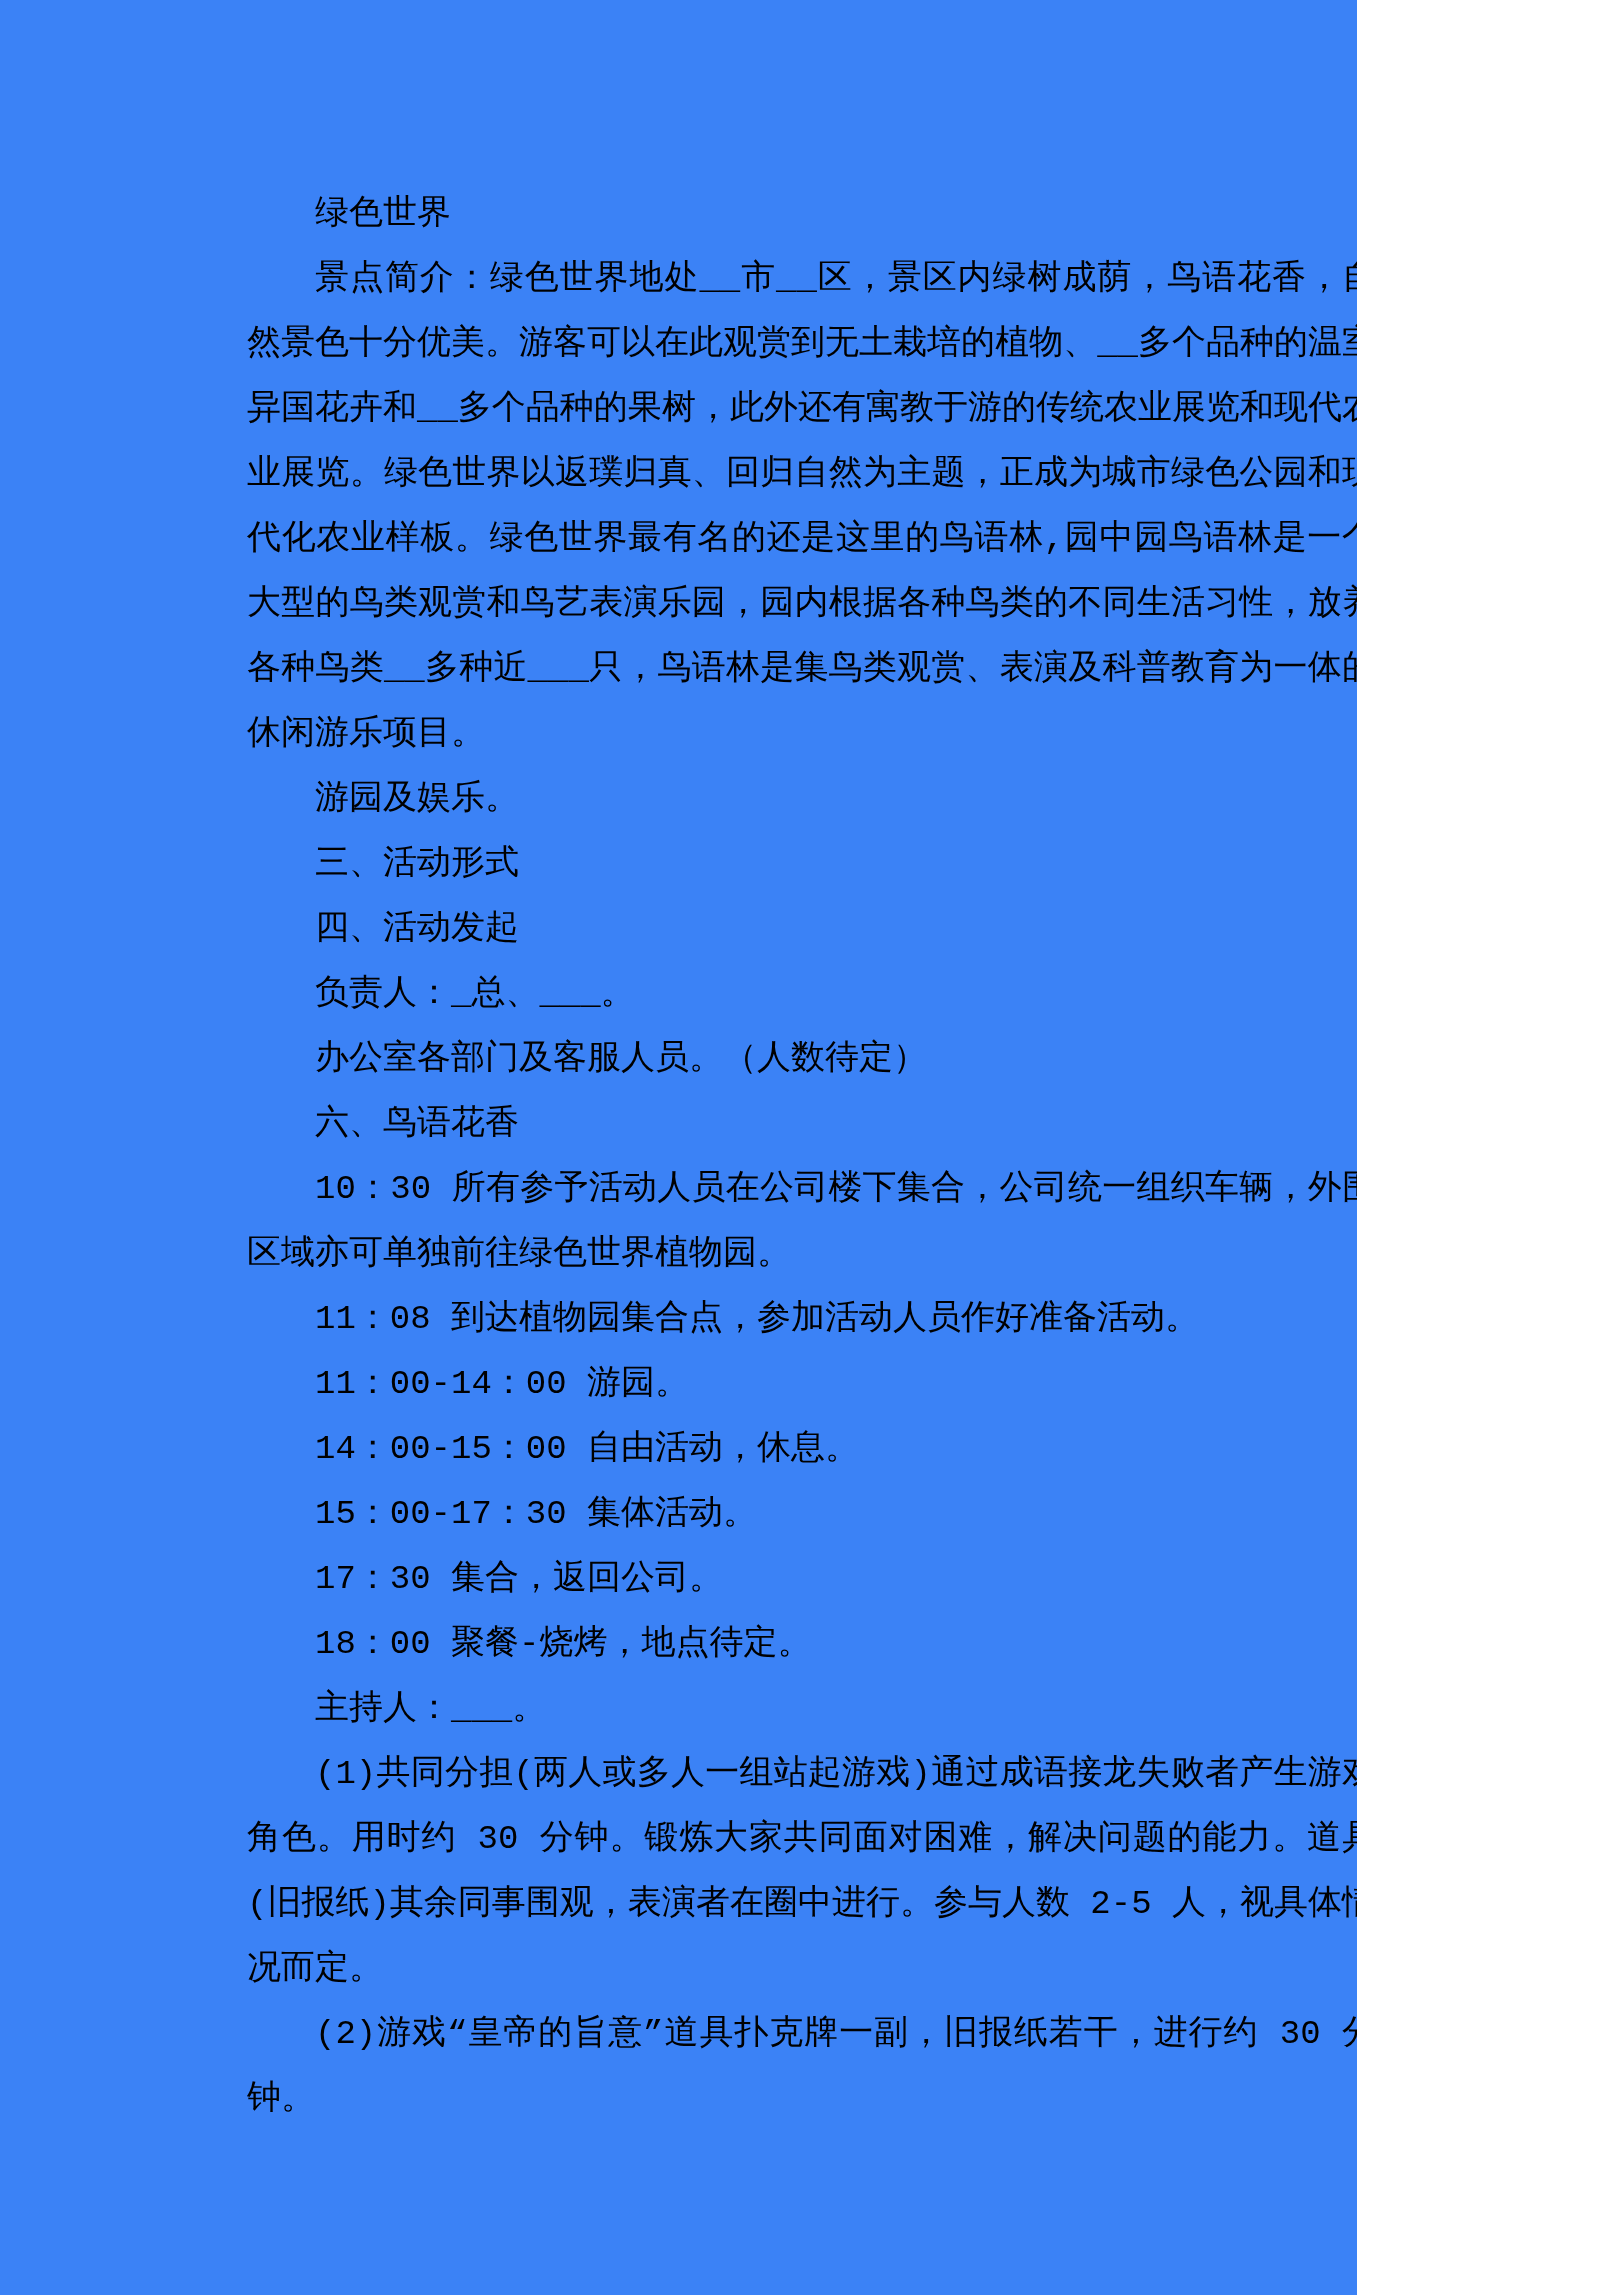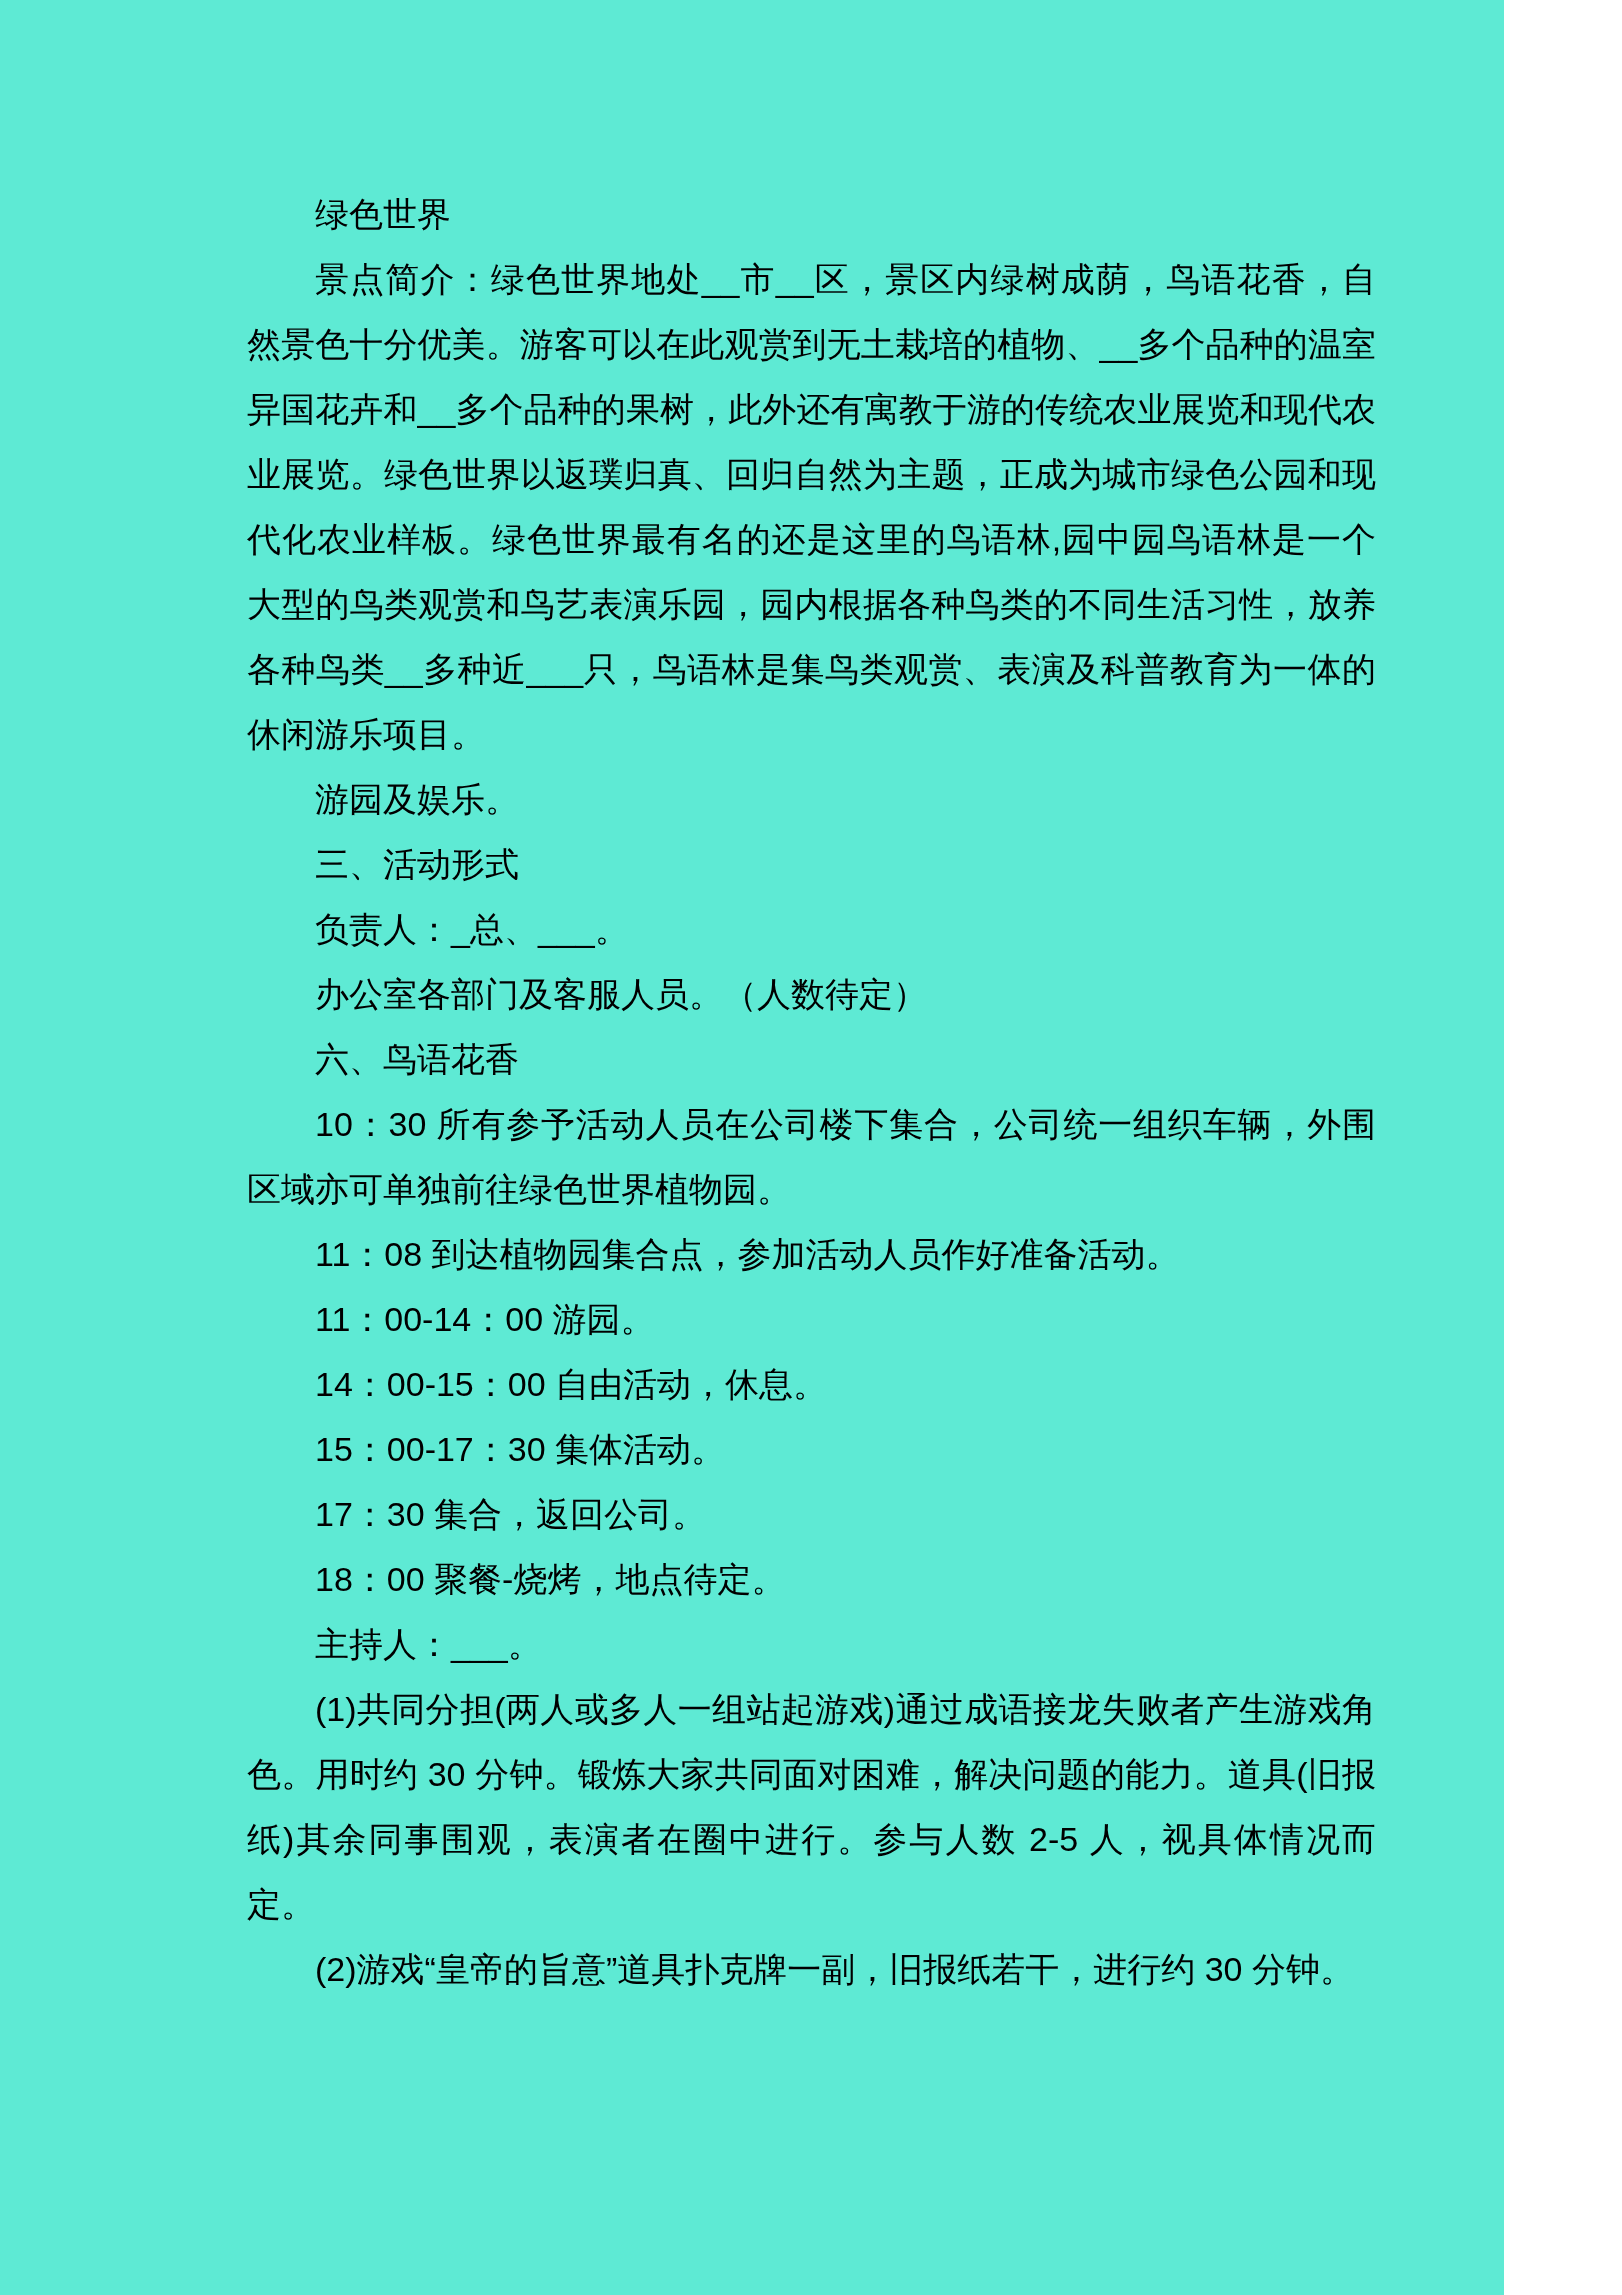--- a/index.html
+++ b/index.html
@@ -2,25 +2,25 @@
 <html style="font-size:10.5px"><head>
 <meta charset="utf-8">
 <style>
   html, body {
     margin: 0;
     padding: 0;
     background: #ffffff;
   }
   .page {
     position: relative;
-    width: 1504px;
+    width: 1357px;
     height: 2295px;
-    background: #5eead4;
+    background: #3b82f6;
     overflow: hidden;
-    font-family: Liberation Sans, sans-serif;
+    font-family: Liberation Mono, monospace;
   }
   .doc-body {
     position: absolute;
     top: 182px;
     left: 247px;
     width: 1129px;
     color: #000000;
     font-size: 34px;
     line-height: 65px;
     text-align: justify;
@@ -34,20 +34,21 @@
 </style>
 </head>
 <body>
 
 <div class="page">
   <div class="doc-body">
       <p class="para">绿色世界</p>
       <p class="para">景点简介：绿色世界地处__市__区，景区内绿树成荫，鸟语花香，自然景色十分优美。游客可以在此观赏到无土栽培的植物、__多个品种的温室异国花卉和__多个品种的果树，此外还有寓教于游的传统农业展览和现代农业展览。绿色世界以返璞归真、回归自然为主题，正成为城市绿色公园和现代化农业样板。绿色世界最有名的还是这里的鸟语林,园中园鸟语林是一个大型的鸟类观赏和鸟艺表演乐园，园内根据各种鸟类的不同生活习性，放养各种鸟类__多种近___只，鸟语林是集鸟类观赏、表演及科普教育为一体的休闲游乐项目。</p>
       <p class="para">游园及娱乐。</p>
       <p class="para">三、活动形式</p>
+      <p class="para">四、活动发起</p>
       <p class="para">负责人：_总、___。</p>
       <p class="para">办公室各部门及客服人员。（人数待定）</p>
       <p class="para">六、鸟语花香</p>
       <p class="para">10：30 所有参予活动人员在公司楼下集合，公司统一组织车辆，外围区域亦可单独前往绿色世界植物园。</p>
       <p class="para">11：08 到达植物园集合点，参加活动人员作好准备活动。</p>
       <p class="para">11：00-14：00 游园。</p>
       <p class="para">14：00-15：00 自由活动，休息。</p>
       <p class="para">15：00-17：30 集体活动。</p>
       <p class="para">17：30 集合，返回公司。</p>
       <p class="para">18：00 聚餐-烧烤，地点待定。</p>

